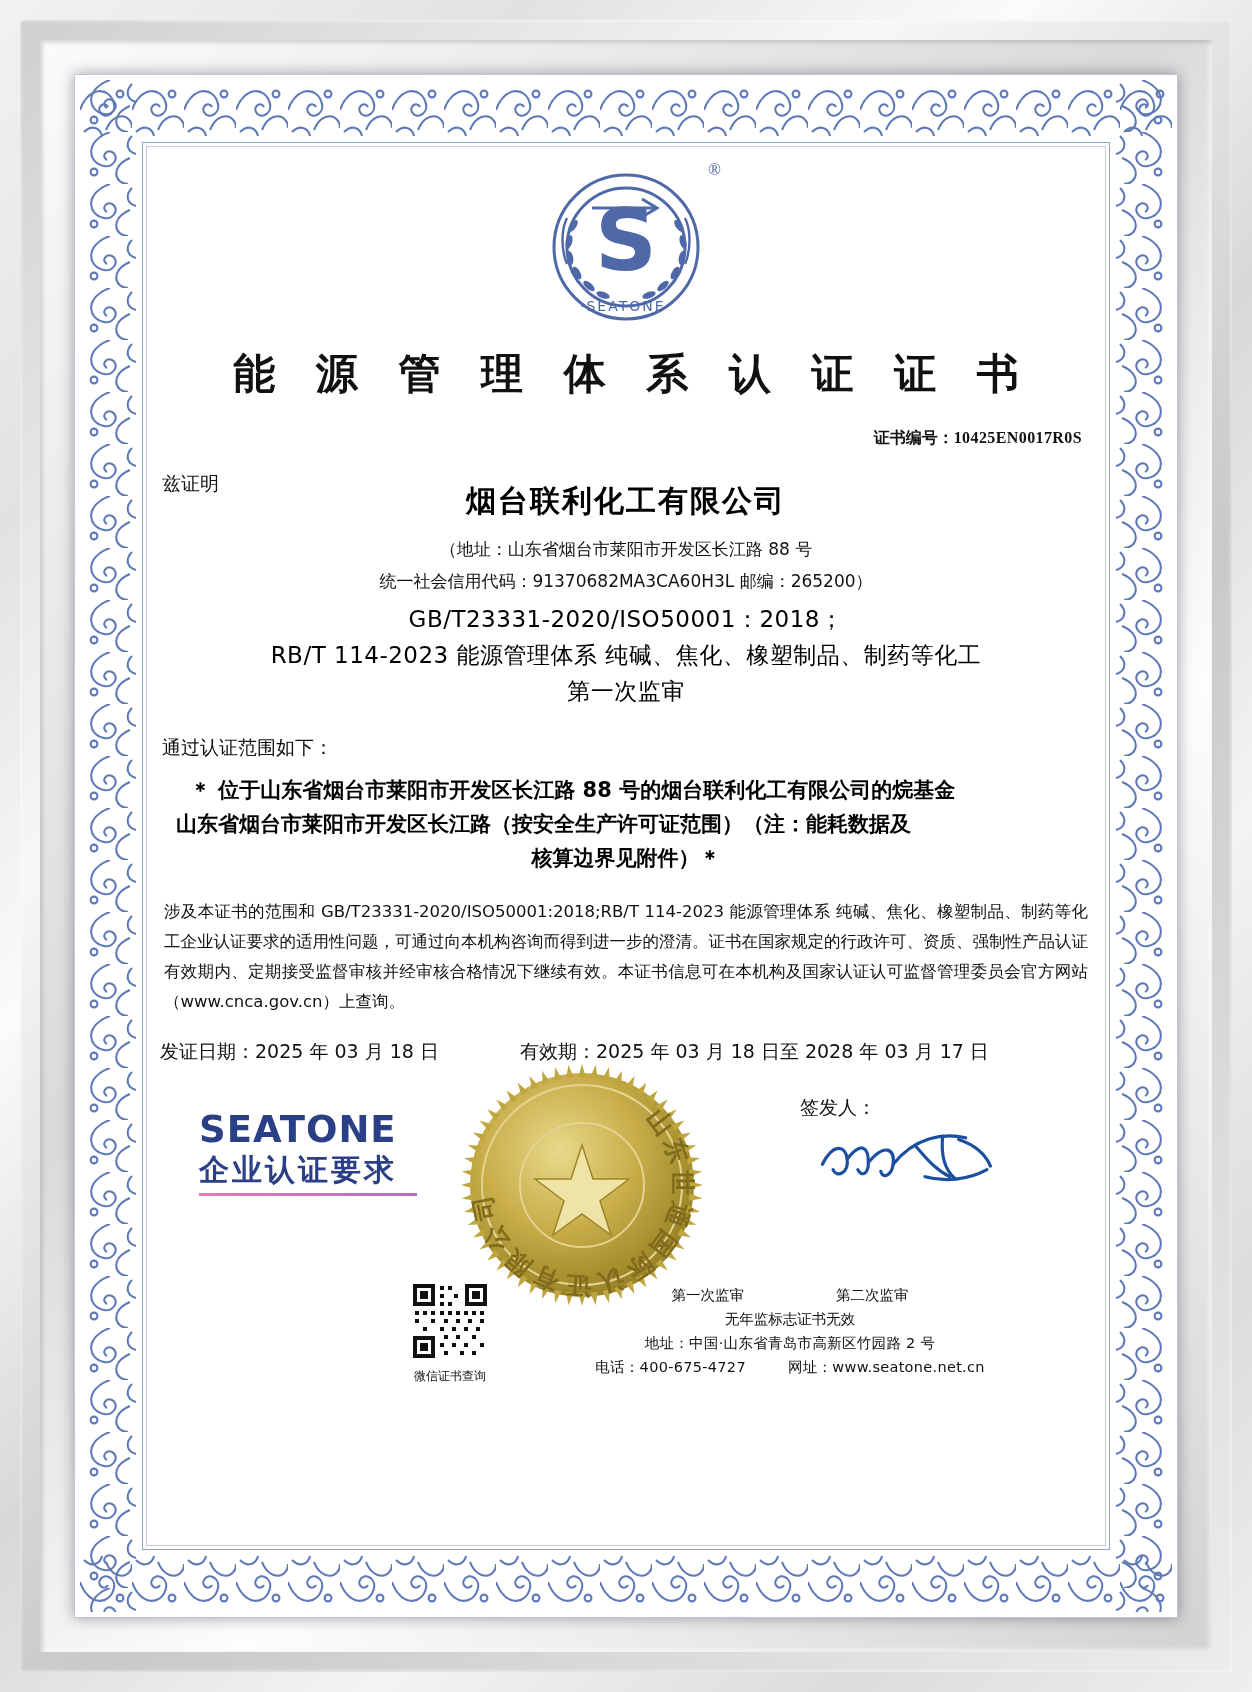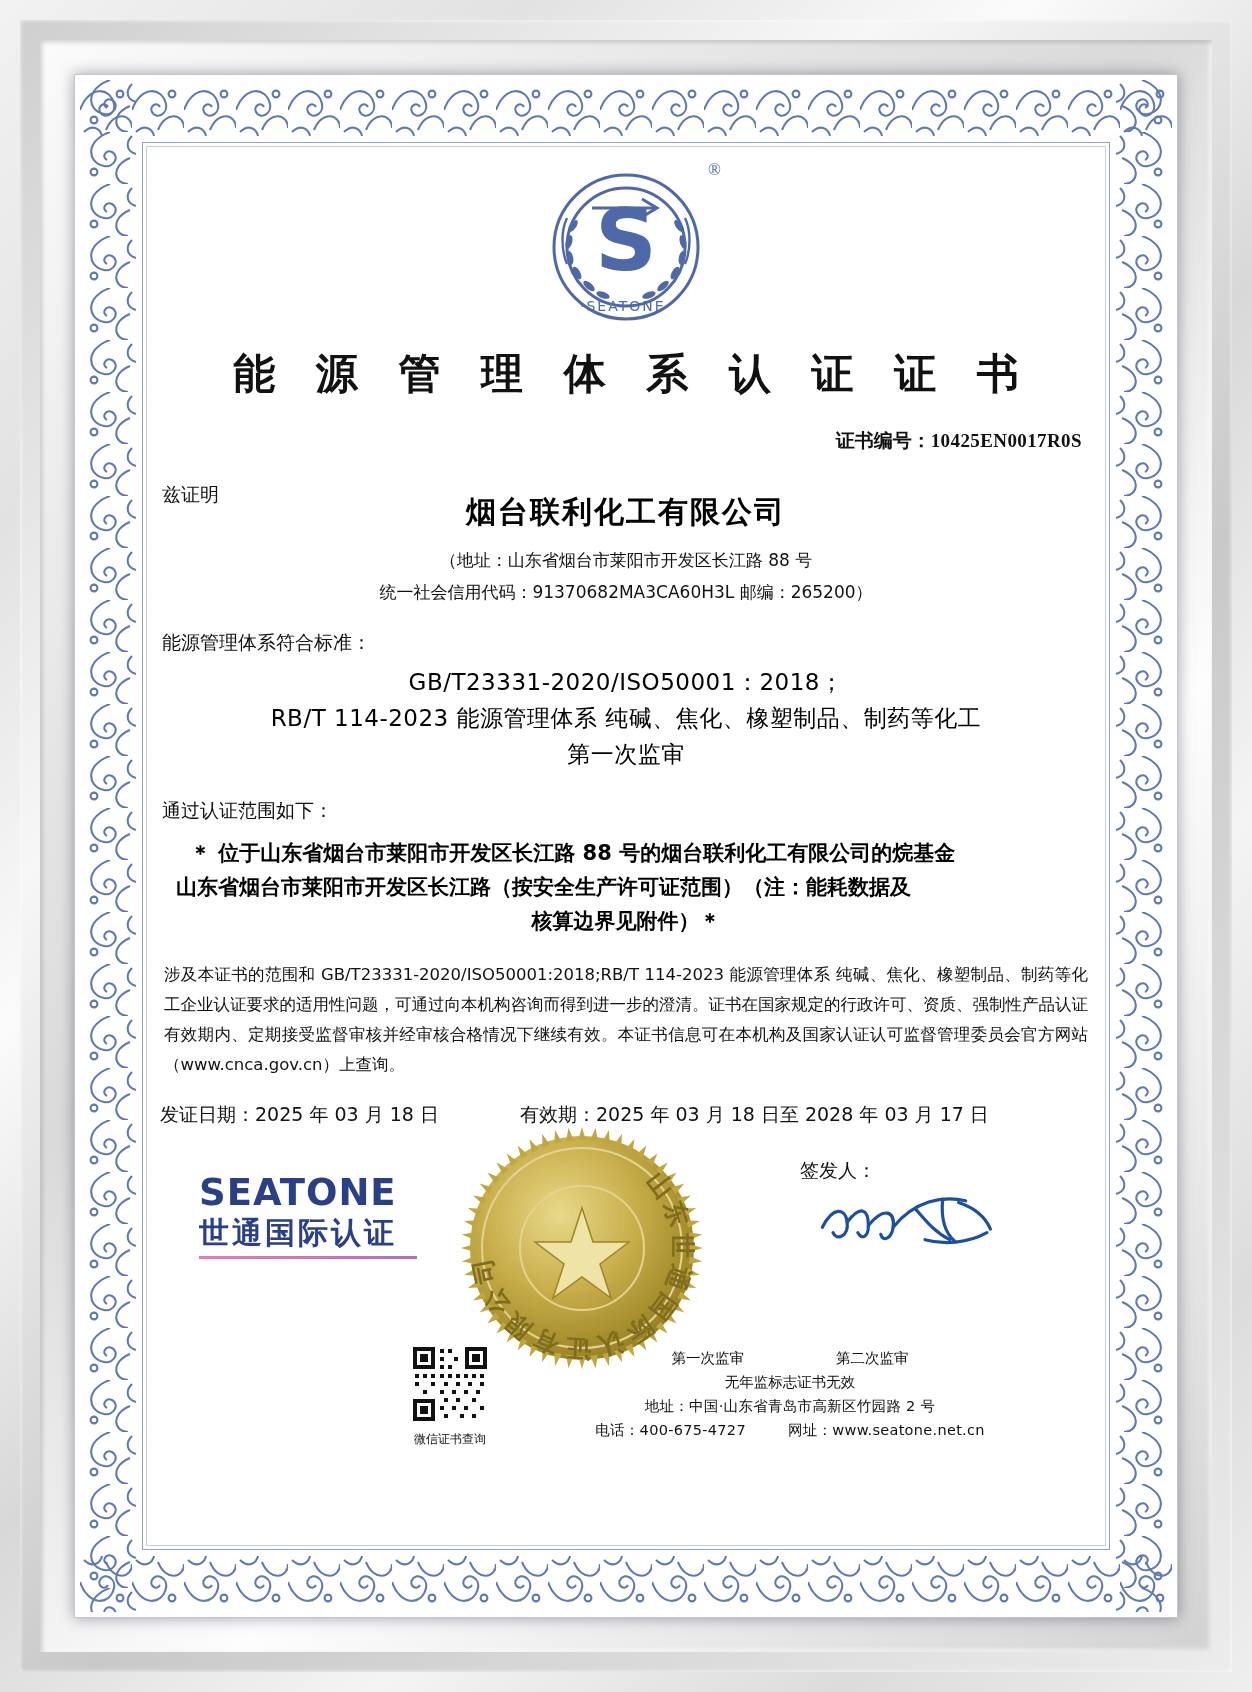--- a/index.html
+++ b/index.html
@@ -107,28 +107,28 @@
     font-size: 42px;
     letter-spacing: 13px;
     color: #111111;
     text-indent: 13px;
   }
 
   .cert-no-row {
     margin-top: 26px;
     text-align: right;
     padding-right: 10px;
-    font-size: 19px;
+    font-size: 16px;
     color: #111;
   }
   .cert-no-label { font-family: "DejaVu Sans", sans-serif; font-weight: bold; }
   .cert-no-value { font-family: "Liberation Serif", serif; font-weight: bold; letter-spacing: .4px; }
 
   .hereby {
-    margin-top: 28px;
+    margin-top: 22px;
     font-family: "DejaVu Sans", sans-serif;
     font-size: 19px;
     color: #111;
     padding-left: 2px;
   }
 
   .company-name {
     margin-top: -16px;
     text-align: center;
     font-family: "DejaVu Sans", sans-serif;
@@ -395,21 +395,20 @@
     </div>
 
     <div class="hereby">兹证明</div>
 
     <div class="company-name">烟台联利化工有限公司</div>
     <div class="company-addr">
       <div class="ln">（地址：山东省烟台市莱阳市开发区长江路 88 号</div>
       <div class="ln">统一社会信用代码：91370682MA3CA60H3L    邮编：265200）</div>
     </div>
 
-    <div class="sec-label">能源管理体系符合标准：</div>
     <div class="standards">
       <div>GB/T23331-2020/ISO50001：2018；</div>
       <div>RB/T 114-2023 能源管理体系 纯碱、焦化、橡塑制品、制药等化工</div>
       <div>第一次监审</div>
     </div>
 
     <div class="sec-label">通过认证范围如下：</div>
     <div class="scope-body">
       <div class="l1">＊ 位于山东省烟台市莱阳市开发区长江路 88 号的烟台联利化工有限公司的烷基金</div>
       <div class="l2">山东省烟台市莱阳市开发区长江路（按安全生产许可证范围）（注：能耗数据及</div>
@@ -420,21 +419,21 @@
 
     <div class="dates-row">
       <div class="issue-date">发证日期：2025 年 03 月 18 日</div>
       <div class="valid-date">有效期：2025 年 03 月 18 日至 2028 年 03 月 17 日</div>
     </div>
 
     <div class="bottom">
 
       <div class="brandmark">
         <div class="brand-en">SEATONE</div>
-        <div class="brand-cn">世通国际认证</div>
+        <div class="brand-cn">企业认证要求</div>
         <div class="brand-underline"></div>
       </div>
 
       <div class="seal">
         <svg viewBox="0 0 252 252" width="252" height="252" aria-hidden="true">
           <defs>
             <radialGradient id="goldg" cx="40%" cy="35%" r="75%">
               <stop offset="0%" stop-color="#e8d98a"></stop>
               <stop offset="45%" stop-color="#c9ae4b"></stop>
               <stop offset="75%" stop-color="#a8902f"></stop>

